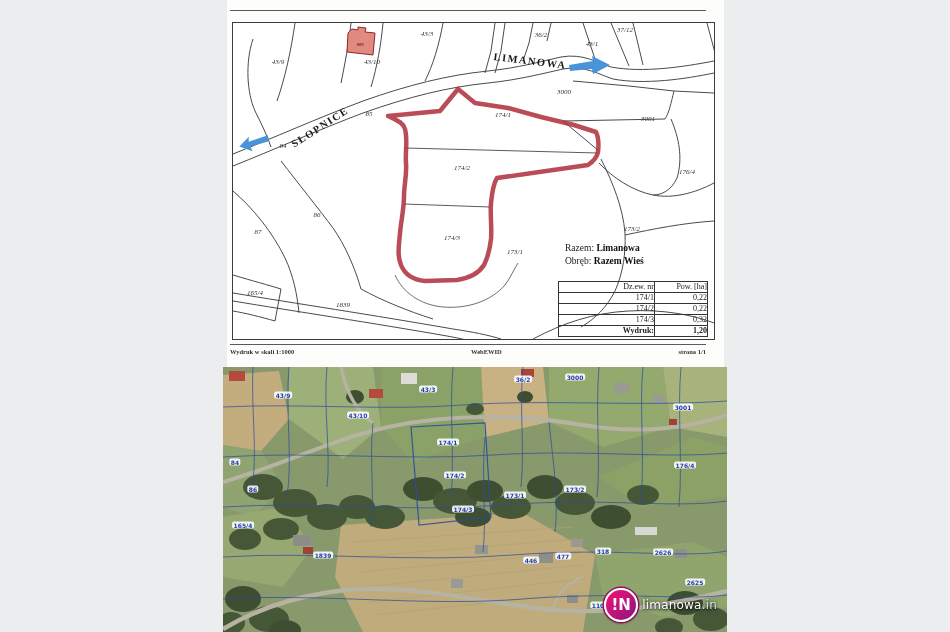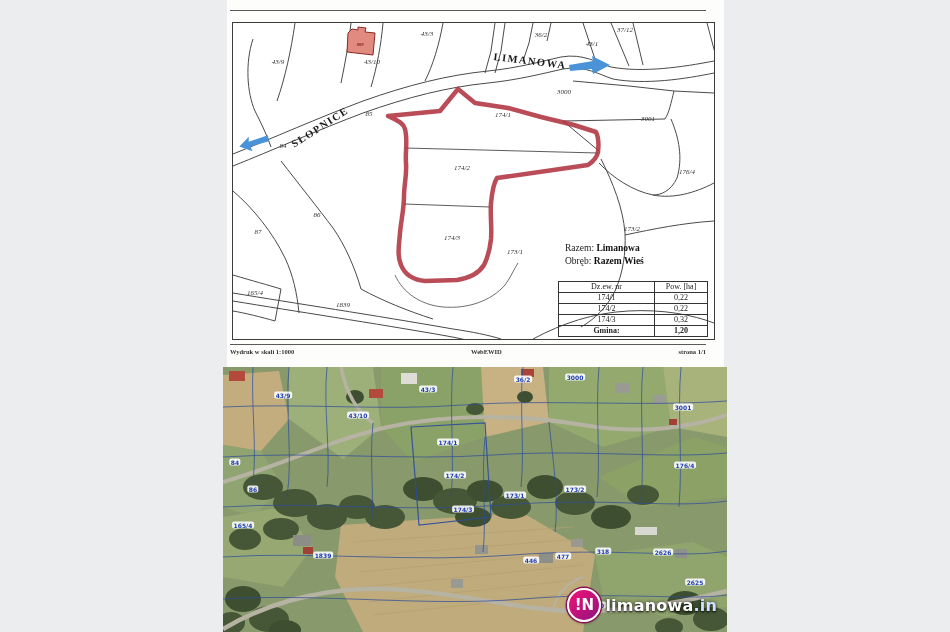--- a/index.html
+++ b/index.html
@@ -14,37 +14,37 @@
   .ml{position:absolute;transform:translate(-50%,-50%);font-style:italic;font-size:7px;color:#333;
       white-space:nowrap;line-height:7px;}
   .ml.street{font-style:normal;font-weight:bold;font-size:10.5px;letter-spacing:1.5px;color:#1a1a1a;}
   .ml.rot7{transform:translate(-50%,-50%) rotate(7deg);}
   .ml.rot-33{transform:translate(-50%,-50%) rotate(-33deg);}
   .ml.bnum{font-size:4.5px;color:#7a1a1a;font-weight:bold;}
   .gmina{position:absolute;left:338px;top:242px;font-size:9.5px;color:#222;line-height:13px;white-space:nowrap;}
   .gmina b{color:#111;}
   table.areas{position:absolute;left:331px;top:281px;width:150px;border-collapse:collapse;
       font-size:8px;color:#222;table-layout:fixed;}
-  table.areas td{border:1px solid #333;text-align:center;height:10px;padding:0;line-height:10px;}
+  table.areas td{border:1px solid #333;text-align:right;height:10px;padding:0;line-height:10px;}
   table.areas .hdr td{font-size:8px;}
   table.areas .total td{font-weight:bold;}
   .doc-footer{position:absolute;left:3px;top:348px;width:476px;display:flex;justify-content:space-between;
       font-size:6.5px;color:#333;font-weight:bold;}
   
   .satellite{position:absolute;left:223px;top:367px;width:504px;height:265px;background:#7f9160;overflow:hidden;}
   .sl{position:absolute;transform:translate(-50%,-50%);font-family:"DejaVu Sans",sans-serif;
       font-size:6px;font-weight:bold;color:#1c3cae;background:rgba(255,255,255,.88);
       padding:0 1.5px;border-radius:2px;line-height:7px;white-space:nowrap;}
   .logo{position:absolute;right:10px;bottom:10px;display:flex;align-items:center;gap:4px;}
   .logo-badge{width:30px;height:30px;border-radius:50%;
       background:linear-gradient(135deg,#e01277 20%,#9c147e 85%);
       border:2.5px solid #fff;box-shadow:0 0 0 1.5px #8c1058,0 1px 3px rgba(0,0,0,.5);
       display:flex;align-items:center;justify-content:center;
       font-family:"DejaVu Sans",sans-serif;font-weight:bold;font-size:15px;color:#fff;}
-  .logo-text{font-family:"DejaVu Sans",sans-serif;font-weight:bold;font-size:16px;color:#fff;
+  .logo-text{font-family:"DejaVu Sans",sans-serif;font-weight:normal;font-size:12px;color:#fff;
       text-shadow:0 1px 2px rgba(0,0,0,.85),0 0 4px rgba(0,0,0,.6);letter-spacing:.2px;text-align:right;}
   .logo-text .tld{color:#cfe2ff;}
 </style>
 </head>
 <body>
 
 <div class="stage">
 
   <div class="document">
     <div class="rule-top"></div>
@@ -153,21 +153,21 @@
       </tr>
       <tr>
         <td>174/2</td>
         <td>0,22</td>
       </tr>
       <tr>
         <td>174/3</td>
         <td>0,32</td>
       </tr>
       <tr class="total">
-        <td>Gmina:</td>
+        <td>Wydruk:</td>
         <td>1,20</td>
       </tr>
     </tbody>
       </table>
 
     <div class="rule-bottom"></div>
     <div class="doc-footer">
       <span>Wydruk w skali 1:1000</span>
       <span>WebEWID</span>
       <span>strona 1/1</span>

